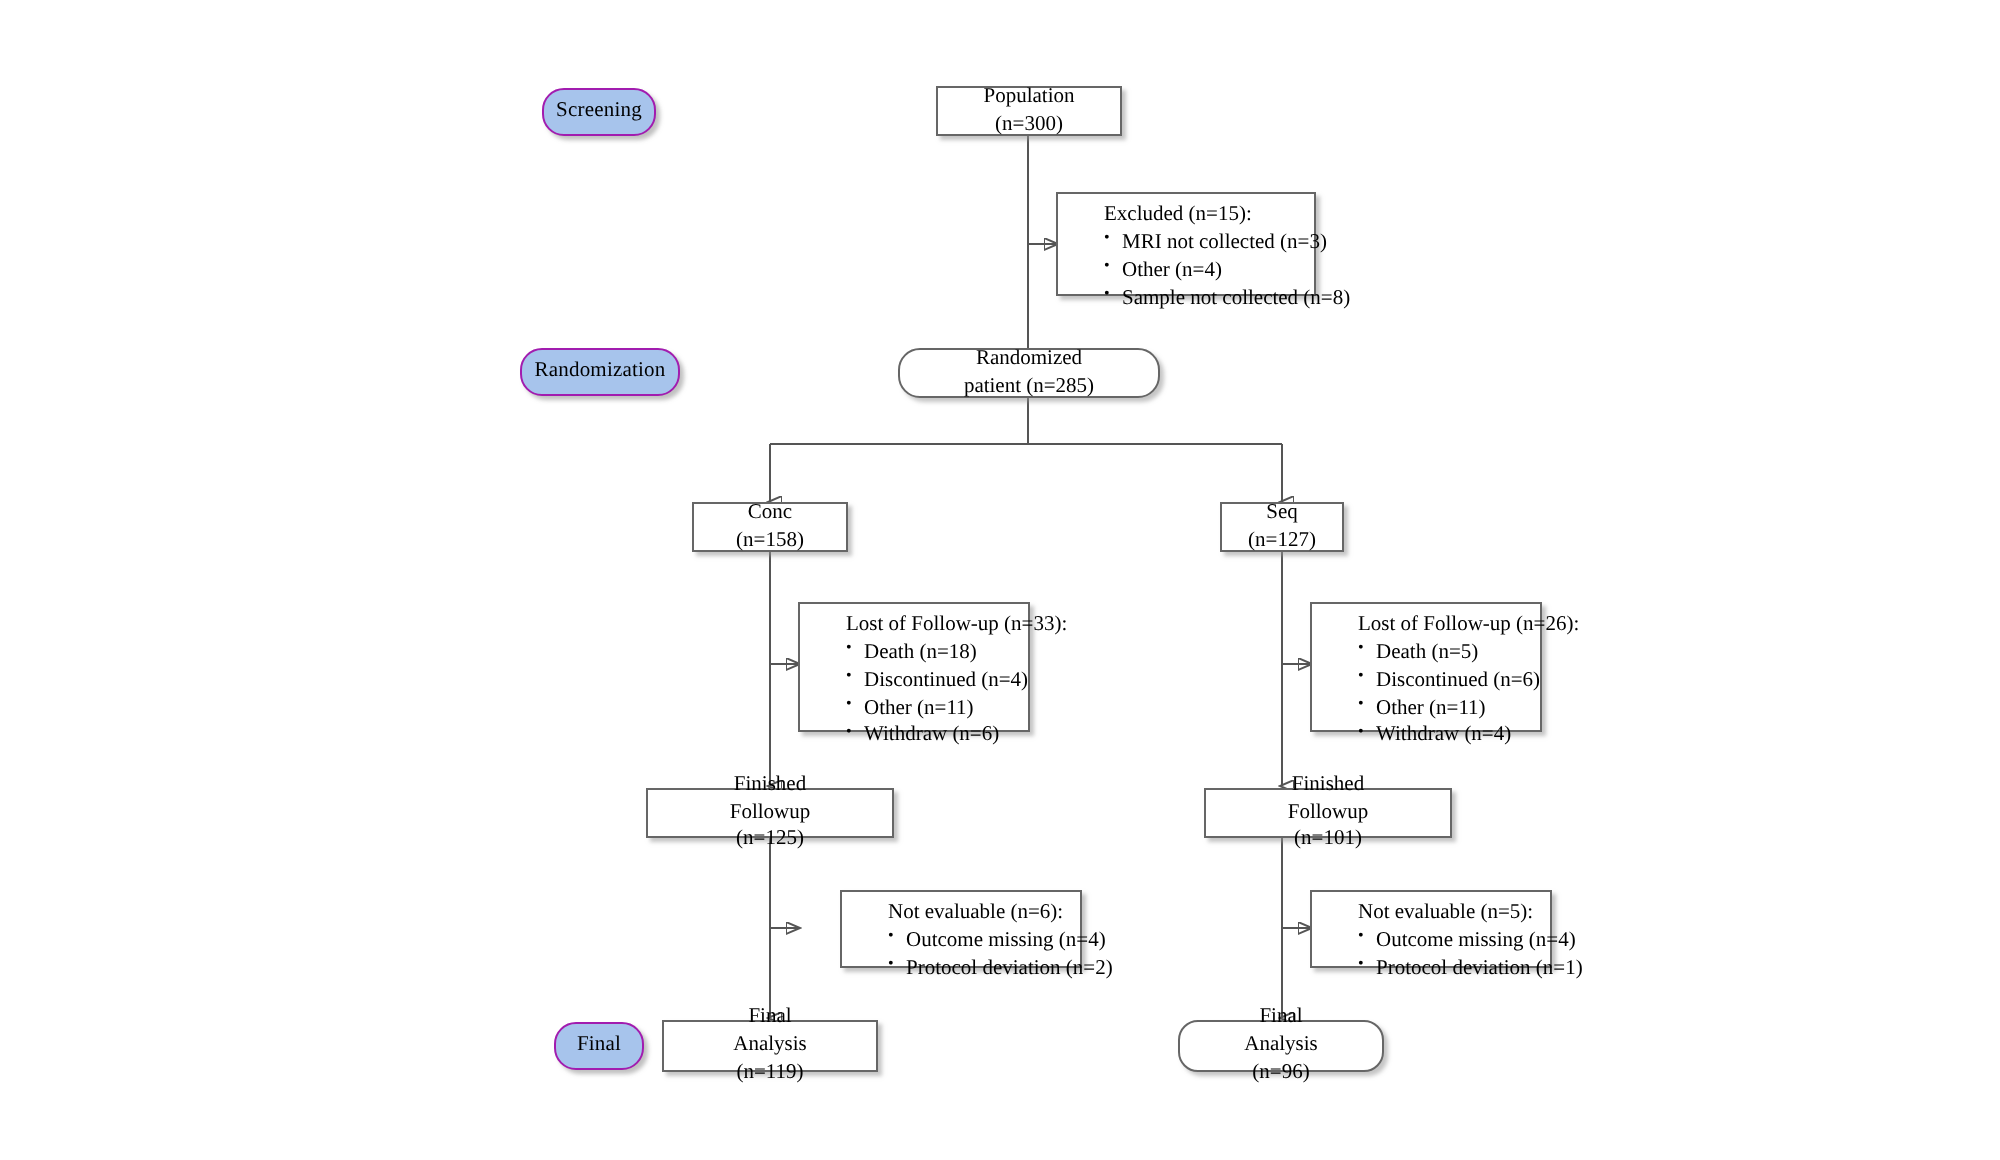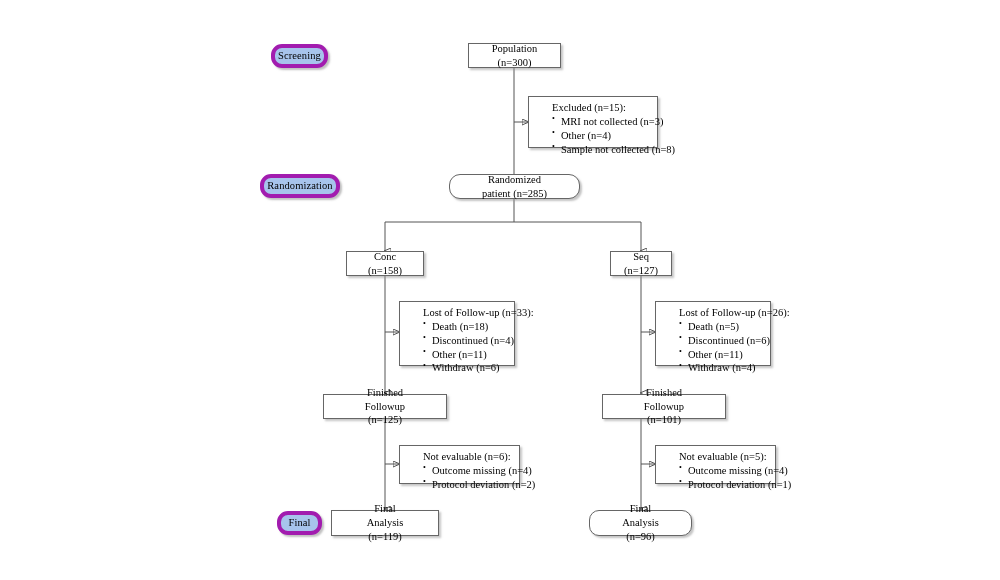--- a/index.html
+++ b/index.html
@@ -31,21 +31,21 @@
   #connectors line, #connectors path {
     stroke: #555555;
     stroke-width: 1;
     fill: none;
   }
   
   .stage-pill {
     position: absolute;
     box-sizing: border-box;
     background: #a7c4ec;
-    border: 4px solid #a21caf;
+    border: 1px solid #a21caf;
     border-radius: 11px;
     box-shadow: 2px 2px 2px rgba(140,140,140,0.55);
     display: flex;
     align-items: center;
     justify-content: center;
     font-size: 10.5px;
     line-height: 1;
     color: #000;
     letter-spacing: 0.1px;
   }
@@ -176,21 +176,21 @@
       <li>Discontinued (n=6)</li>
       <li>Other (n=11)</li>
       <li>Withdraw (n=4)</li>
     </ul>
   </div>
 
   <div class="node single" style="left:323px; top:394px; width:124px; height:25px;">Finished Followup (n=125)</div>
 
   <div class="node single" style="left:579px; top:394px; width:124px; height:25px;margin-left:23px;">Finished Followup (n=101)</div>
 
-  <div class="node listbox" style="left:399px; top:445px; width:121px; height:39px;">
+  <div class="node listbox" style="left:420px; top:445px; width:121px; height:39px;">
     <span class="list-title">Not evaluable (n=6):</span>
     <ul>
       <li>Outcome missing (n=4)</li>
       <li>Protocol deviation (n=2)</li>
     </ul>
   </div>
 
   <div class="node listbox" style="left:655px; top:445px; width:121px; height:39px;">
     <span class="list-title">Not evaluable (n=5):</span>
     <ul>

